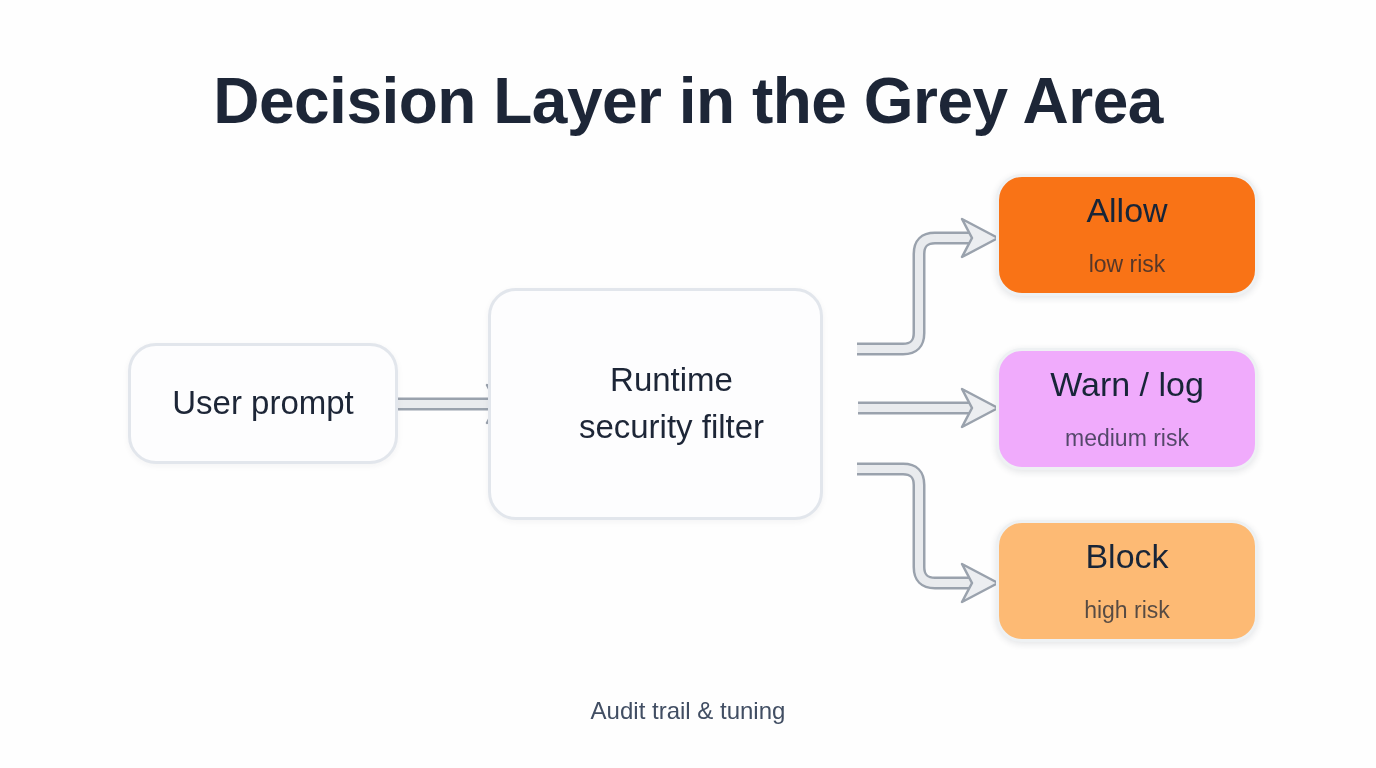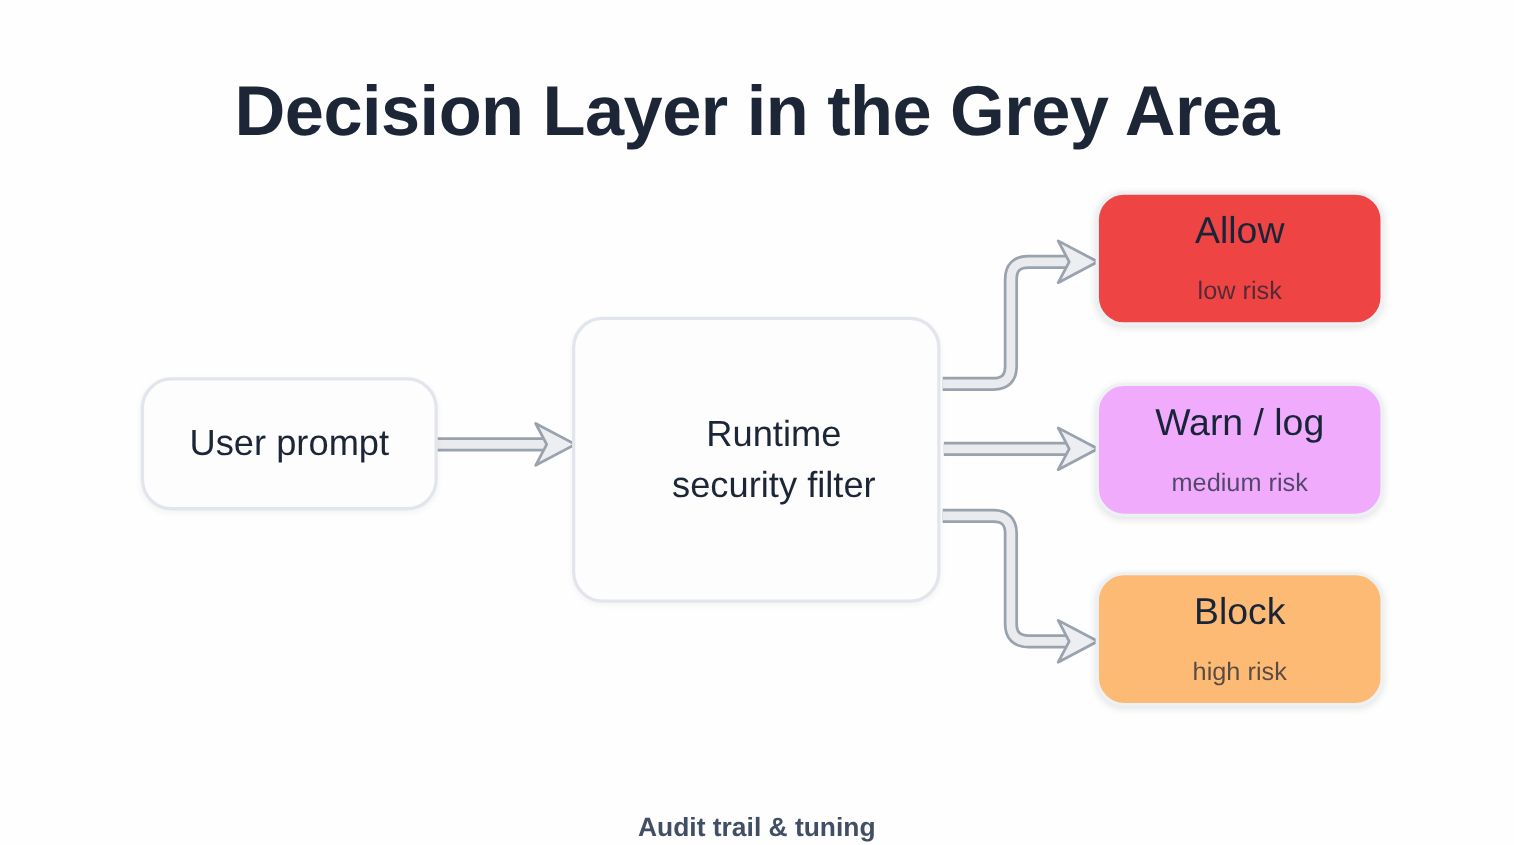--- a/index.html
+++ b/index.html
@@ -26,44 +26,44 @@
     box-sizing:border-box;
     text-align:center;
   }
   .node-plain{
     background:#fdfdfe;
     border:3px solid #e2e6ec;
     border-radius:28px;
     box-shadow:0 2px 6px rgba(30,40,60,0.05);
   }
   .node-user-prompt{left:116px;top:343px;width:270px;height:121px;margin-left:12px;}
-  .node-filter{left:520px;top:288px;width:335px;height:260px;padding-left:32px;}
+  .node-filter{left:488px;top:288px;width:335px;height:232px;padding-left:32px;}
   .node-label{
     font-size:33px;color:#1d2637;line-height:1.42;
   }
   .node-filter .node-label{max-width:242px;}
   .node-outcome{
     border:3px solid #eef1f3;
     border-radius:26px;
     box-shadow:0 2px 7px rgba(30,40,60,0.12);
     width:262px;height:122px;
   }
-  .node-allow{left:996px;top:174px;background:#ef4444;}
+  .node-allow{left:996px;top:174px;background:#f97316;}
   .node-warn{left:996px;top:348px;background:#f0abfc;}
   .node-block{left:996px;top:520px;background:#fdba74;text-align:center;}
   .outcome-label{
     font-size:34px;color:#182538;line-height:1.2;
   }
   .outcome-sublabel{
     font-size:23px;color:rgba(22,32,48,0.72);line-height:1.3;margin-top:19px;
   }
   .diagram-caption{
-    position:absolute;top:739px;left:0;width:100%;
+    position:absolute;top:697px;left:0;width:100%;
     text-align:center;
-    font-size:24px;color:#414e63;font-weight:bold;
+    font-size:24px;color:#414e63;
   }
 </style>
 </head>
 <body>
 
 <div class="canvas">
 
   <div class="diagram-title">Decision Layer in the Grey Area</div>
 
   <svg class="arrow-layer" width="1376" height="768" viewBox="0 0 1376 768" fill="none">

